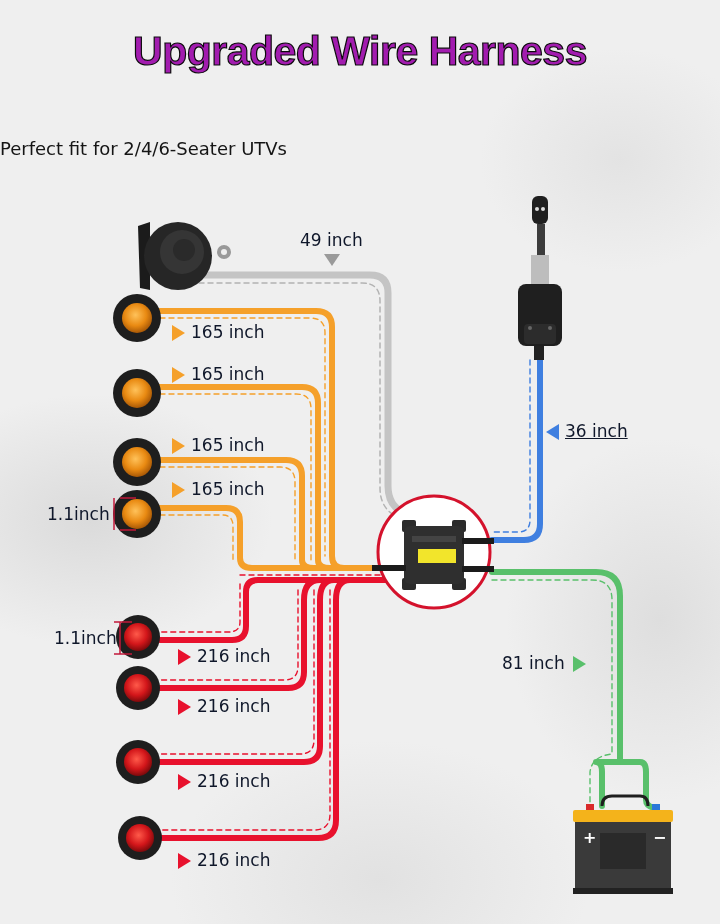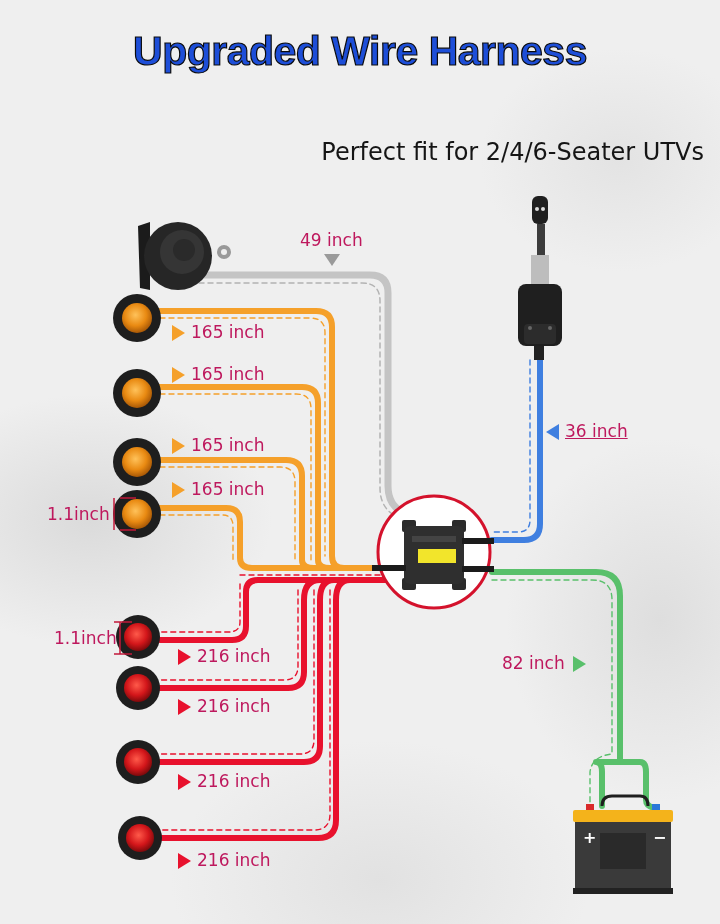--- a/index.html
+++ b/index.html
@@ -13,31 +13,31 @@
       background:
         radial-gradient(ellipse 260px 180px at 90px 520px, rgba(180,180,180,0.35), transparent 70%),
         radial-gradient(ellipse 220px 260px at 660px 620px, rgba(190,190,190,0.35), transparent 70%),
         radial-gradient(ellipse 300px 200px at 380px 880px, rgba(200,200,200,0.35), transparent 70%),
         radial-gradient(ellipse 200px 160px at 620px 160px, rgba(205,205,205,0.35), transparent 70%),
         #efefef;
     }
     .title {
       position: absolute; left: 0; width: 720px; top: 28px; text-align: center;
       font-family: "Liberation Sans", sans-serif; font-weight: 900;
-      font-size: 41px; line-height: 46px; color: #1d4ed8; letter-spacing: -0.5px;
+      font-size: 41px; line-height: 46px; color: #a21caf; letter-spacing: -0.5px;
       -webkit-text-stroke: 1.2px #0b0b0b;
     }
     .subtitle {
-      position: absolute; left: 0; width: 704px; top: 138px; text-align: right;
-      font-family: "DejaVu Sans", sans-serif; font-size: 24px; color: #151515;
+      position: absolute; left: 0; width: 704px; top: 138px; text-align: left;
+      font-family: "DejaVu Sans", sans-serif; font-size: 18px; color: #151515;
     }
     svg.diagram { position: absolute; left: 0; top: 0; }
     .lbl {
       position: absolute; font-family: "DejaVu Sans", sans-serif;
-      font-size: 17px; color: #be185d; white-space: nowrap; line-height: 20px;
+      font-size: 17px; color: #0f172a; white-space: nowrap; line-height: 20px;
     }
     .tri { display: inline-block; width: 0; height: 0; vertical-align: middle; margin-right: 6px; }
     .tri-r-amber { border-top: 8px solid transparent; border-bottom: 8px solid transparent; border-left: 13px solid #f5a02a; }
     .tri-r-red { border-top: 8px solid transparent; border-bottom: 8px solid transparent; border-left: 13px solid #e8112d; }
     .tri-r-green { border-top: 8px solid transparent; border-bottom: 8px solid transparent; border-left: 13px solid #59c06b; margin-left: 8px; margin-right: 0; }
     .tri-l-blue { border-top: 8px solid transparent; border-bottom: 8px solid transparent; border-right: 13px solid #3f7fe0; }
     .tri-d-gray { position: absolute; border-left: 8px solid transparent; border-right: 8px solid transparent; border-top: 12px solid #9a9a9a; }
   </style>
 </head>
 <body>
@@ -210,13 +210,13 @@
 <div class="lbl" style="left:47px; top:504px;">1.1inch</div>
 
 <div class="lbl" style="left:54px; top:628px;">1.1inch</div>
 <div class="lbl" style="left:178px; top:646px;"><span class="tri tri-r-red"></span><span>216 inch</span></div>
 <div class="lbl" style="left:178px; top:696px;"><span class="tri tri-r-red"></span><span>216 inch</span></div>
 <div class="lbl" style="left:178px; top:771px;"><span class="tri tri-r-red"></span><span>216 inch</span></div>
 <div class="lbl" style="left:178px; top:850px;"><span class="tri tri-r-red"></span><span>216 inch</span></div>
 
 <div class="lbl" style="left:546px; top:421px;text-decoration:underline;"><span class="tri tri-l-blue"></span><span>36 inch</span></div>
 
-<div class="lbl" style="left:502px; top:653px;"><span>82 inch</span><span class="tri tri-r-green"></span></div>
+<div class="lbl" style="left:502px; top:653px;"><span>81 inch</span><span class="tri tri-r-green"></span></div>
 
 </body></html>

